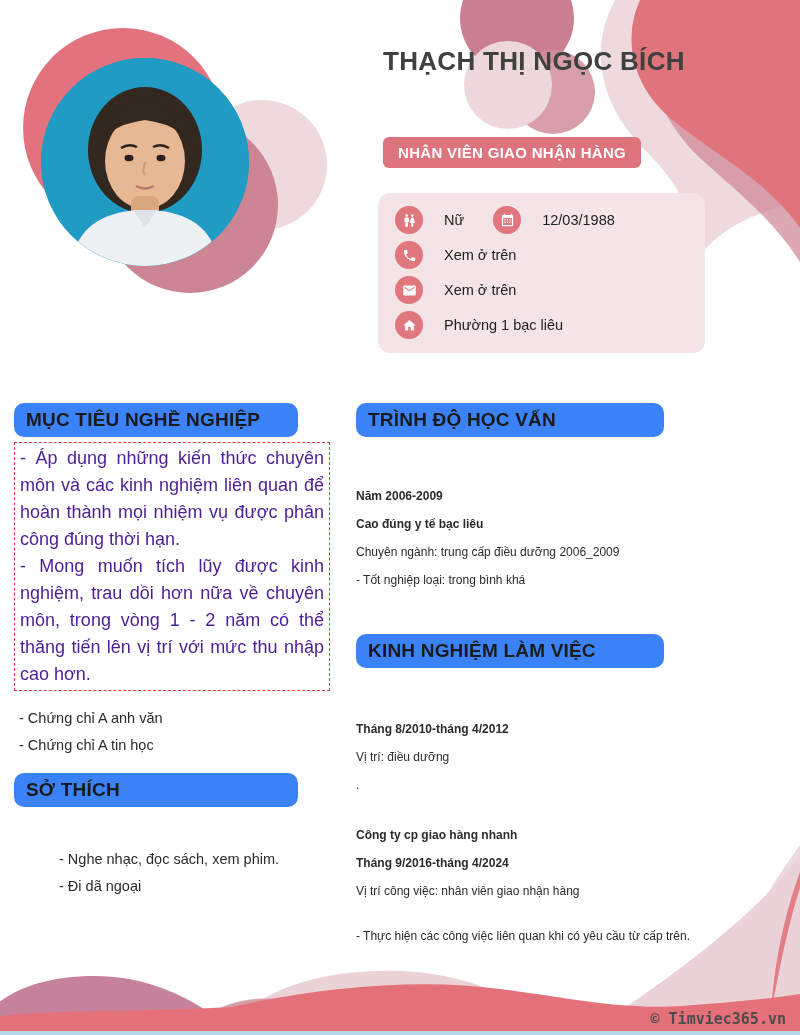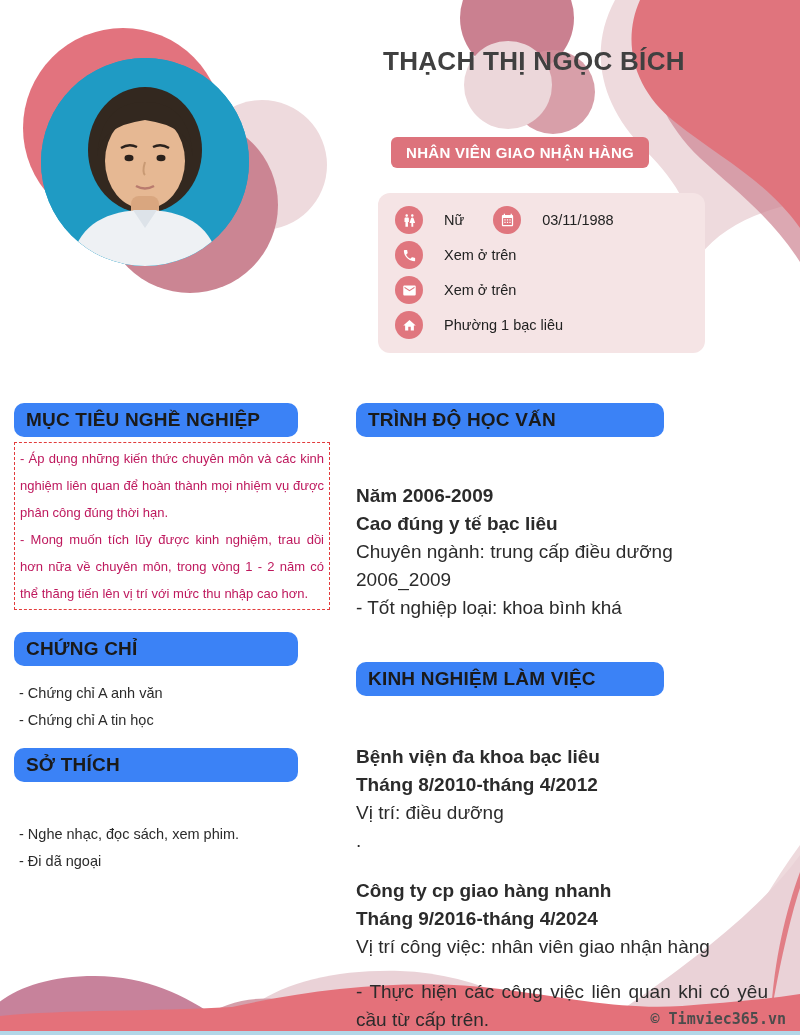--- a/index.html
+++ b/index.html
@@ -25,21 +25,21 @@
   .waves{left:0; top:850px; width:800px; height:185px; z-index:5;}
   .bottom-strip{position:absolute; left:0; bottom:0; width:800px; height:4px; background:#b3d7e8; z-index:9;}
 
   
   .header{position:absolute; left:378px; top:0; width:412px; z-index:6;}
   .name{
     margin:5px; position:absolute; top:40px; left:0; width:340px;
     font-size:26px; line-height:1.3; font-weight:700; color:#404040; letter-spacing:.3px;
   }
   .badge{
-    position:absolute; top:137px; left:13px; display:inline-block;
+    position:absolute; top:137px; left:5px; display:inline-block;
     background:#dd737c; color:#ffffff; font-size:15px; font-weight:700;
     padding:7px 15px; border-radius:6px; letter-spacing:.3px; white-space:nowrap;
   }
   .info-panel{
     position:absolute; top:193px; left:0; width:327px; height:160px;
     background:#f5e4e5; border-radius:12px; box-sizing:border-box; padding:13px 17px;
   }
   .info-row{display:flex; align-items:center; margin-bottom:7px;}
   .pair{display:flex; align-items:center; gap:21px;}
   .pair-second{margin-left:29px;}
@@ -57,28 +57,28 @@
   .section-bar{
     background:#3b82f6; border-radius:10px; box-sizing:border-box;
     padding:6px 12px; font-size:19px; font-weight:700; color:#1a1a1a; letter-spacing:.2px;
   }
   .bar-left{width:284px;}
   .bar-right{width:308px;}
   .objective-box{
     margin-top:5px; border:1px dashed #e23c3c; box-sizing:border-box;
     padding:2px 5px; width:316px;
   }
-  .objective-box p{margin:0; font-size:13px; line-height:27px; text-align:justify; color:#be185d;}
+  .objective-box p{margin:0; font-size:18px; line-height:27px; text-align:justify; color:#4c1d95;}
   .list{margin-top:14px; padding-left:5px;}
   .list p{margin:0; font-size:14.5px; line-height:27px; color:#2b2b2b;}
   .bar-cert{margin-top:22px;}
   .bar-hobby{margin-top:14px;}
-  .hobby-list{margin-top:39px;}
+  .hobby-list{margin-top:39px;margin-left:40px;}
   .edu-body{margin-top:45px;}
-  .edu-body p, .job p{margin:0; font-size:19px; line-height:28px; color:#2b2b2b;}
+  .edu-body p, .job p{margin:0; font-size:12px; line-height:28px; color:#2b2b2b;}
   .b{font-weight:700; color:#1f1f1f;}
   .bar-exp{margin-top:40px;}
   .exp-body{margin-top:47px;}
   .job + .job{margin-top:22px;}
   .job-note{text-align:justify;}
   .job:last-child .job-note{margin-top:17px;}
 
   
   .copyright{
     position:absolute; right:14px; bottom:7px; z-index:10;
@@ -134,21 +134,21 @@
               </svg>
           </span>
           <span class="info-text">Nữ</span>
         </div>
         <div class="pair pair-second">
           <span class="icon-circle">
             <svg viewBox="0 0 24 24">
                 <path d="M20 3h-1V1h-2v2H8V1H6v2H5c-1.1 0-2 .9-2 2v14c0 1.1.9 2 2 2h14c1.1 0 2-.9 2-2V5c0-1.1-.9-2-2-2zm0 16H5V8h14v11zM7 10h2v2H7zm4 0h2v2h-2zm4 0h2v2h-2zM7 14h2v2H7zm4 0h2v2h-2zm4 0h2v2h-2z"></path>
               </svg>
           </span>
-          <span class="info-text">03/11/1988</span>
+          <span class="info-text">12/03/1988</span>
         </div>
       </div>
       <div class="info-row">
         <div class="pair">
           <span class="icon-circle">
             <svg viewBox="0 0 24 24">
                 <path d="M6.62 10.79c1.44 2.83 3.76 5.14 6.59 6.59l2.2-2.2c.27-.27.67-.36 1.02-.24 1.12.37 2.33.57 3.57.57.55 0 1 .45 1 1V20c0 .55-.45 1-1 1-9.39 0-17-7.61-17-17 0-.55.45-1 1-1h3.5c.55 0 1 .45 1 1 0 1.25.2 2.45.57 3.57.11.35.03.74-.25 1.02l-2.2 2.2z"></path>
               </svg>
           </span>
           <span class="info-text">Xem ở trên</span>
@@ -177,46 +177,44 @@
     </div>
   </div>
 
   <div class="col col-left">
     <div class="section-bar bar-left">MỤC TIÊU NGHỀ NGHIỆP</div>
     <div class="objective-box">
       <p>- Áp dụng những kiến thức chuyên môn và các kinh nghiệm liên quan để hoàn thành mọi nhiệm vụ được phân công đúng thời hạn.</p>
       <p>- Mong muốn tích lũy được kinh nghiệm, trau dồi hơn nữa về chuyên môn, trong vòng 1 - 2 năm có thể thăng tiến lên vị trí với mức thu nhập cao hơn.</p>
     </div>
 
-    <div class="section-bar bar-left bar-cert">CHỨNG CHỈ</div>
     <div class="list">
       <p>- Chứng chỉ A anh văn</p>
       <p>- Chứng chỉ A tin học</p>
     </div>
 
     <div class="section-bar bar-left bar-hobby">SỞ THÍCH</div>
     <div class="list hobby-list">
       <p>- Nghe nhạc, đọc sách, xem phim.</p>
       <p>- Đi dã ngoại</p>
     </div>
   </div>
 
   <div class="col col-right">
     <div class="section-bar bar-right">TRÌNH ĐỘ HỌC VẤN</div>
     <div class="edu-body">
       <p class="b">Năm 2006-2009</p>
       <p class="b">Cao đúng y tế bạc liêu</p>
       <p>Chuyên ngành: trung cấp điều dưỡng 2006_2009</p>
-      <p>- Tốt nghiệp loại: khoa bình khá</p>
+      <p>- Tốt nghiệp loại: trong bình khá</p>
     </div>
 
     <div class="section-bar bar-right bar-exp">KINH NGHIỆM LÀM VIỆC</div>
     <div class="exp-body">
       <div class="job">
-        <p class="b">Bệnh viện đa khoa bạc liêu</p>
         <p class="b">Tháng 8/2010-tháng 4/2012</p>
         <p>Vị trí: điều dưỡng</p>
         <p class="job-note">.</p>
       </div>
       <div class="job">
         <p class="b">Công ty cp giao hàng nhanh</p>
         <p class="b">Tháng 9/2016-tháng 4/2024</p>
         <p>Vị trí công việc: nhân viên giao nhận hàng</p>
         <p class="job-note">- Thực hiện các công việc liên quan khi có yêu cầu từ cấp trên.</p>
       </div>

